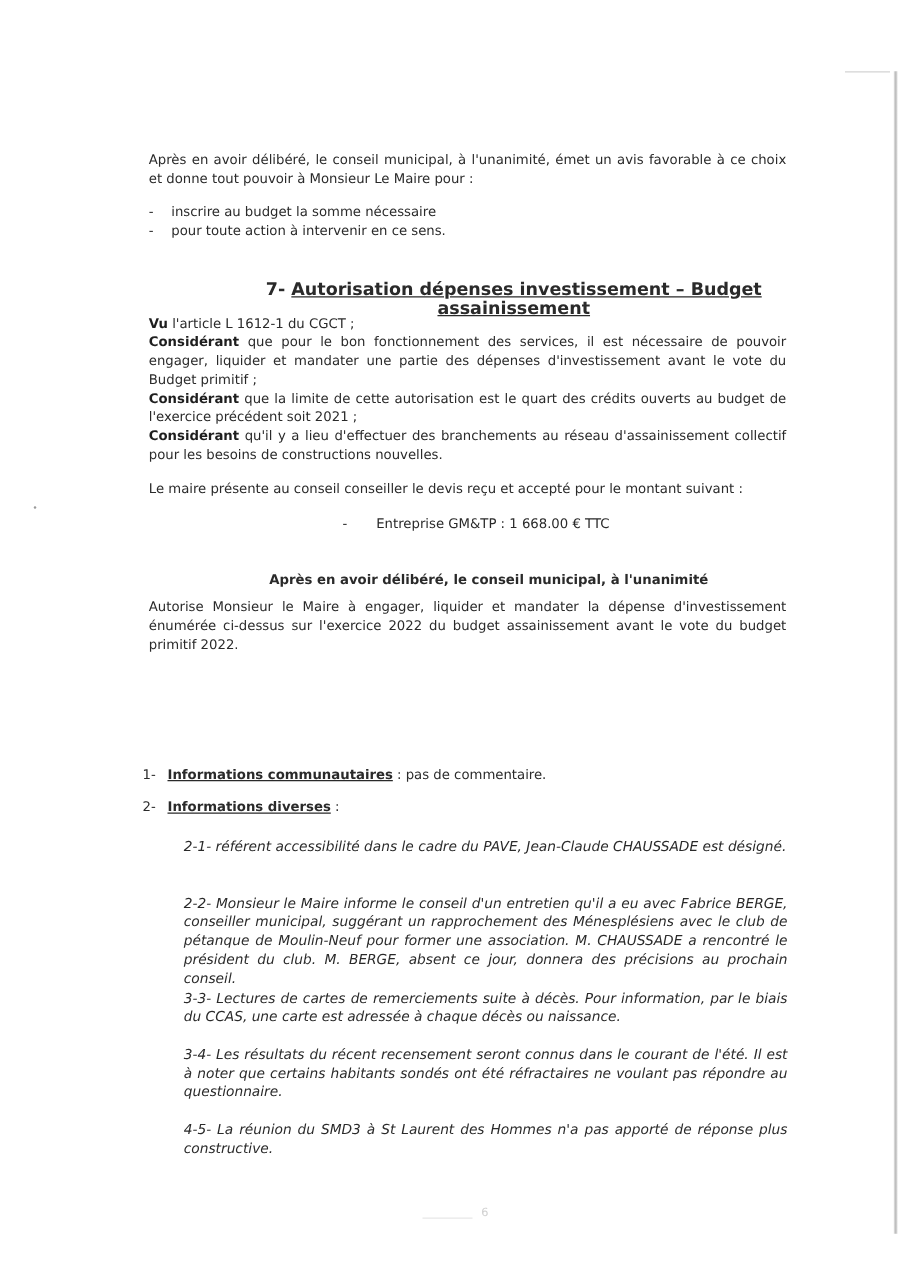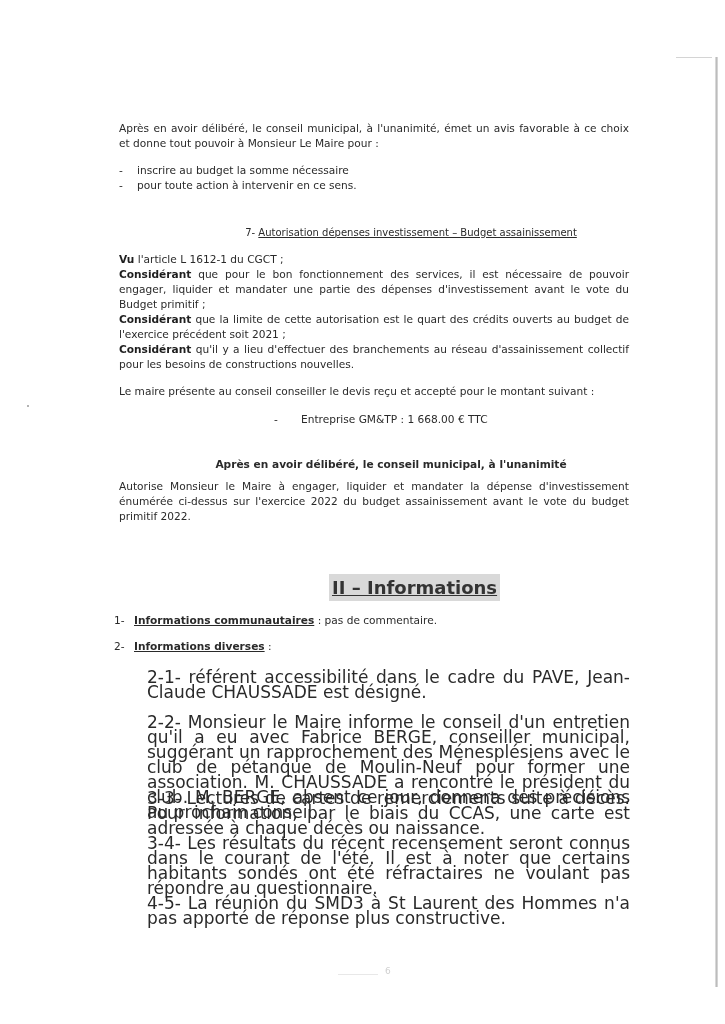--- a/index.html
+++ b/index.html
@@ -15,32 +15,32 @@
   .scan-edge {
     position: absolute; left: 699px; top: 53px; width: 3px; height: 930px;
     background: linear-gradient(to right, #e6e6e6, #bcbcbc, #e0e0e0);
   }
   .speck { position: absolute; width: 2px; height: 2px; background: #9a9a9a; border-radius: 1px; }
   .block { position: absolute; left: 103px; width: 510px; font-size: 10.6px; line-height: 15px; }
   .just { text-align: justify; }
   .bullet { position: absolute; left: 103px; font-size: 10.6px; line-height: 15px; }
   .bullet .dash { display: inline-block; width: 18px; }
   .center { position: absolute; left: 103px; width: 510px; text-align: center; font-size: 10.6px; line-height: 15px; }
-  .sec-title { font-weight: normal; font-size: 10px; }
+  .sec-title { font-weight: bold; font-size: 14px; }
   .sec-title .u { text-decoration: underline; }
   b { font-weight: bold; color: #1e1e1e; }
   .big-heading {
     position: absolute; left: 313px; top: 570px; height: 27px; padding: 0 3px;
     background: #d9d9d9; font-weight: bold; font-size: 18px; line-height: 27px;
     text-decoration: underline; color: #333;
   }
   .num-item { position: absolute; left: 98px; font-size: 10.6px; line-height: 15px; }
   .num-item .num { display: inline-block; width: 20px; }
   .num-item .ttl { font-weight: bold; text-decoration: underline; }
-  .sub { position: absolute; left: 131px; width: 483px; font-size: 17px; line-height: 15px; text-align: justify; }
+  .sub { position: absolute; left: 131px; width: 483px; font-size: 11px; line-height: 15px; text-align: justify; font-style: italic; }
   .footer-mark { position: absolute; left: 322px; top: 970px; width: 40px; height: 1px; background: #e8e8e8; }
   .footer-num { position: absolute; left: 369px; top: 962px; font-size: 9px; color: #d0d0d0; }
 </style>
 </head>
 <body>
 
 <div class="page">
   <div class="scan-edge-top"></div>
   <div class="scan-edge"></div>
   <div class="speck" style="left:11px; top:401px;"></div>
@@ -72,21 +72,20 @@
   </div>
 
   <div class="block" style="top:380px;">Le maire présente au conseil conseiller le devis reçu et accepté pour le montant suivant :</div>
   <div class="bullet" style="top:408px; left:258px;">
     <span class="dash" style="width:27px;">-</span><span>Entreprise GM&amp;TP : 1 668.00 € TTC</span>
   </div>
 
   <div class="center" style="top:453px; left:120px; font-weight:bold;">Après en avoir délibéré, le conseil municipal, à l'unanimité</div>
   <div class="block just" style="top:475px;">Autorise Monsieur le Maire à engager, liquider et mandater la dépense d'investissement énumérée ci-dessus sur l'exercice 2022 du budget  assainissement avant le vote du budget primitif 2022.</div>
 
-  <div class="big-heading">II – Informations</div>
 
   <div class="num-item" style="top:609px;">
     <span class="num">1-</span><span class="ttl">Informations communautaires</span><span> : pas de commentaire.</span>
   </div>
   <div class="num-item" style="top:635px;">
     <span class="num">2-</span><span class="ttl">Informations diverses</span><span> :</span>
   </div>
 
   <div class="sub" style="top:666px;">2-1- référent accessibilité dans le cadre du PAVE, Jean-Claude CHAUSSADE est désigné.</div>
   <div class="sub" style="top:711px;">2-2- Monsieur le Maire informe le conseil d'un entretien qu'il a eu avec Fabrice BERGE, conseiller municipal, suggérant un rapprochement des Ménesplésiens avec le club de pétanque de Moulin-Neuf pour former une association. M. CHAUSSADE a rencontré le président du club. M. BERGE, absent ce jour, donnera des précisions au prochain conseil.</div>

